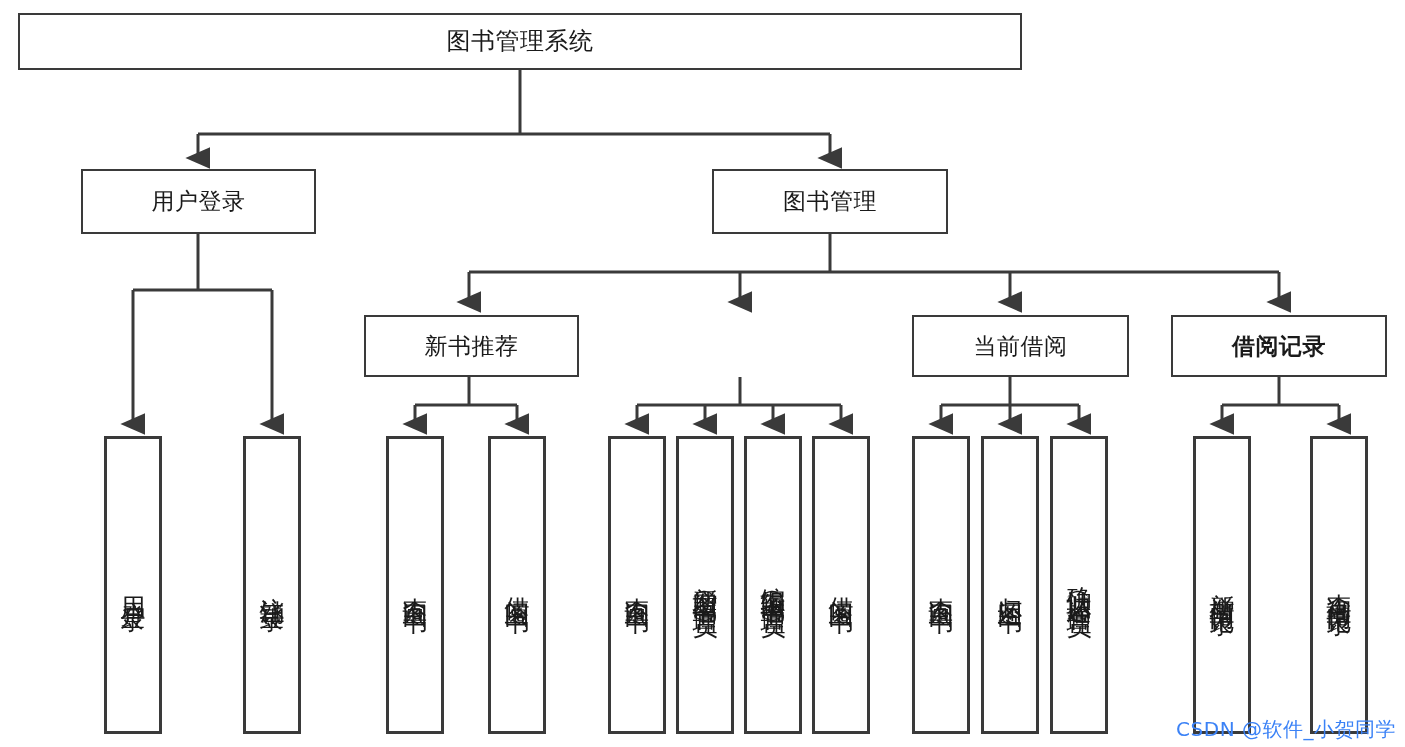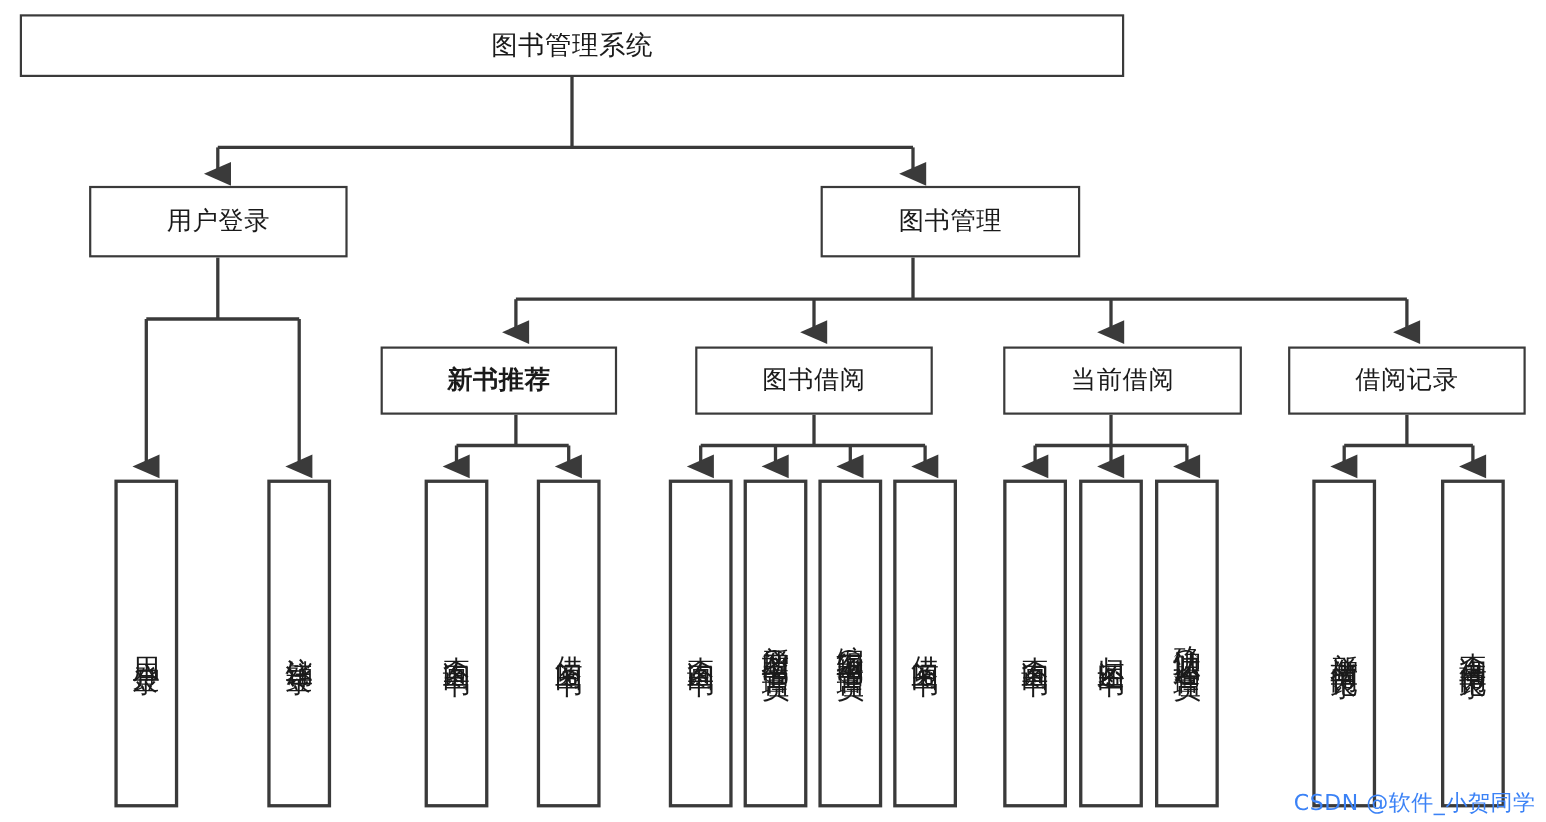--- a/index.html
+++ b/index.html
@@ -122,34 +122,31 @@
     </g>
   </svg>
 
   <div class="node h root" style="left:18px; top:13px; width:1004px; height:57px;">
     <span class="lbl">图书管理系统</span>
   </div>
 
   <div class="node h" style="left:81px; top:169px; width:235px; height:65px;">
     <span class="lbl">用户登录</span>
   </div>
-  <div class="node h" style="left:712px; top:169px; width:236px; height:65px;margin-left:34px;">
+  <div class="node h" style="left:712px; top:169px; width:236px; height:65px;">
     <span class="lbl">图书管理</span>
   </div>
 
-  <div class="node h" style="left:346px; top:315px; width:215px; height:62px;font-weight:bold;">
+  <div class="node h" style="left:364px; top:315px; width:215px; height:62px;">
     <span class="lbl">新书推荐</span>
-  </div>
-  <div class="node h" style="left:632px; top:315px; width:216px; height:62px;">
-    <span class="lbl">图书借阅</span>
   </div>
   <div class="node h" style="left:902px; top:315px; width:217px; height:62px;margin-left:10px;">
     <span class="lbl">当前借阅</span>
   </div>
-  <div class="node h" style="left:1171px; top:315px; width:216px; height:62px;">
+  <div class="node h" style="left:1171px; top:315px; width:216px; height:62px;font-weight:bold;">
     <span class="lbl">借阅记录</span>
   </div>
 
   <div class="node v" style="left:104px; top:436px; width:58px; height:298px;">
     <span class="lbl">用户登录</span>
   </div>
   <div class="node v" style="left:243px; top:436px; width:58px; height:298px;">
     <span class="lbl">注销登录</span>
   </div>
 

